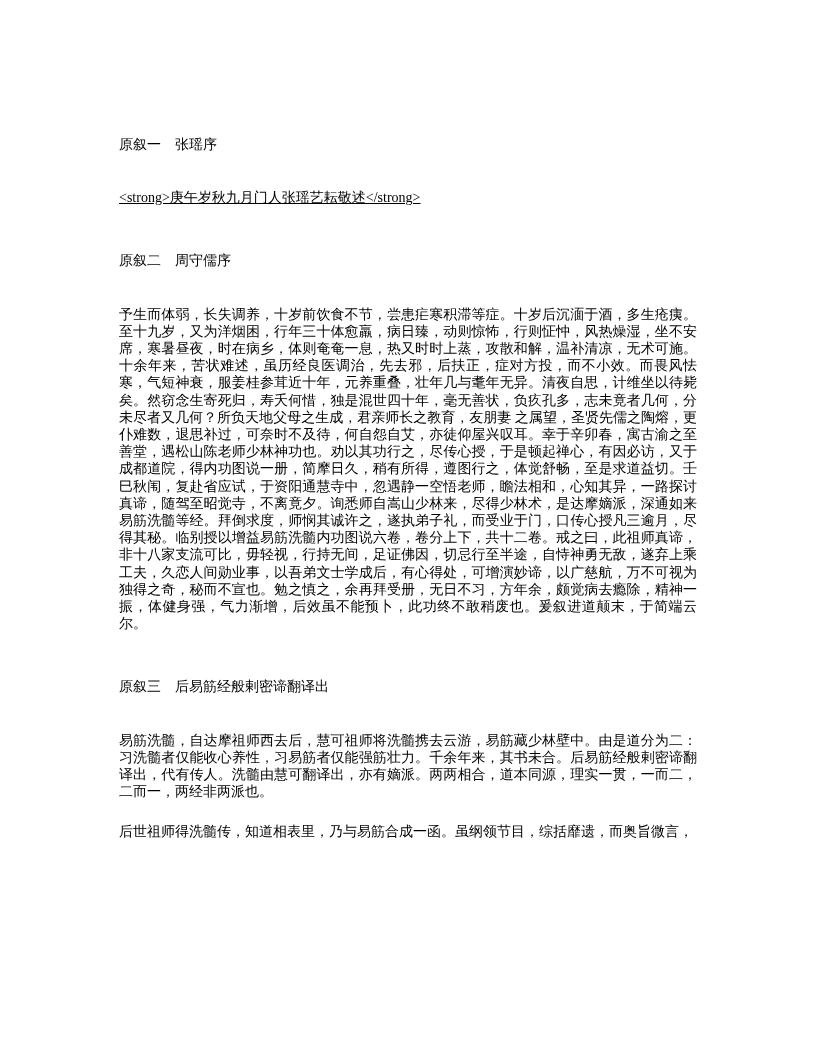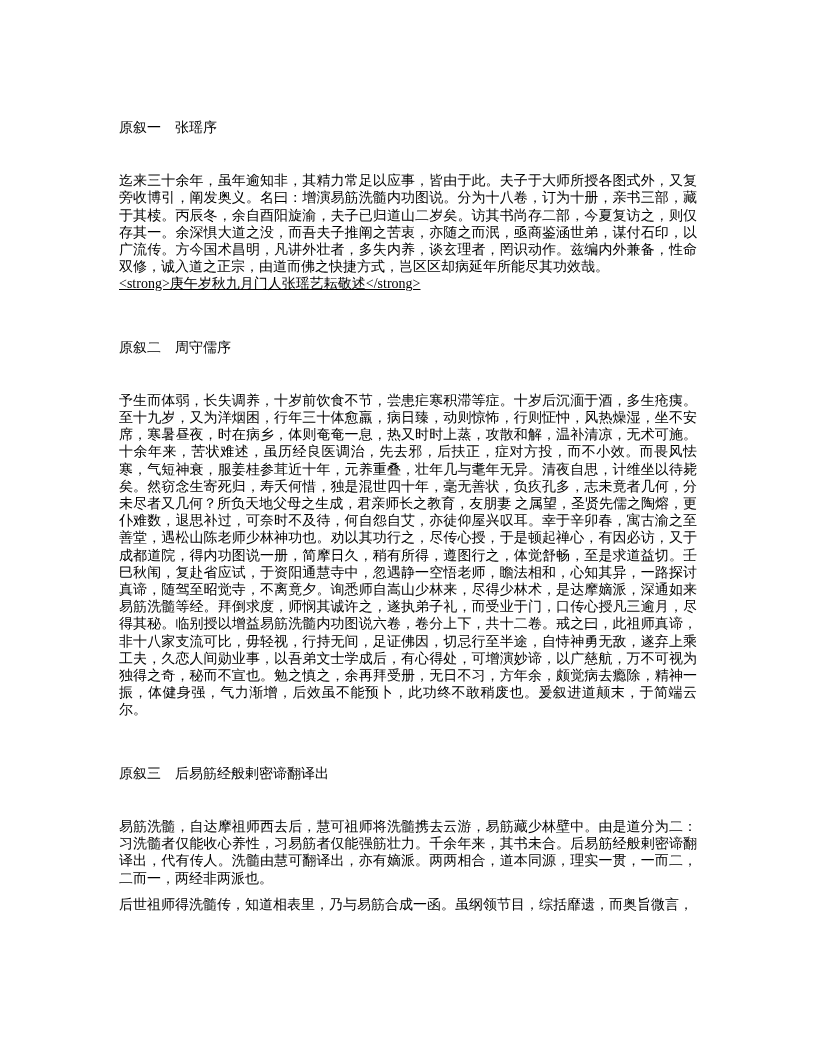--- a/index.html
+++ b/index.html
@@ -11,56 +11,55 @@
     width: 816px;
     height: 1056px;
     position: relative;
     overflow: hidden;
     font-family: "Liberation Serif", "DejaVu Serif", serif;
     color: #000000;
   }
   .content {
     position: absolute;
     left: 119px;
-    top: 119px;
+    top: 136px;
     width: 578px;
     font-size: 14px;
     line-height: 17.2px;
     text-align: justify;
     text-justify: inter-character;
     word-break: break-all;
   }
   .sec-title {
     font-size: 14px;
     font-weight: normal;
     margin: 46px 0 36px 0;
     text-align: left;
   }
   .sec-title.first {
     margin-top: 0;
   }
   .para {
     margin: 0;
   }
   .para.spaced {
-    margin-top: 9px;
+    margin-top: 23px;
   }
   .signature {
     text-align: left;
     text-decoration: underline;
   }
 </style>
 </head>
 <body>
 
 <main class="page">
   <article class="content">
 
     <h2 class="sec-title first">原叙一　张瑶序</h2>
-    <p class="para">迄来三十余年，虽年逾知非，其精力常足以应事，皆由于此。夫子于大师所授各图式外，又复旁收博引，阐发奥义。名曰：增演易筋洗髓内功图说。分为十八卷，订为十册，亲书三部，藏于其椟。丙辰冬，余自酉阳旋渝，夫子已归道山二岁矣。访其书尚存二部，今夏复访之，则仅存其一。余深惧大道之没，而吾夫子推阐之苦衷，亦随之而泯，亟商鉴涵世弟，谋付石印，以广流传。方今国术昌明，凡讲外壮者，多失内养，谈玄理者，罔识动作。兹编内外兼备，性命双修，诚入道之正宗，由道而佛之快捷方式，岂区区却病延年所能尽其功效哉。</p>
     <p class="para signature">&lt;strong&gt;庚午岁秋九月门人张瑶艺耘敬述&lt;/strong&gt;</p>
 
     <h2 class="sec-title">原叙二　周守儒序</h2>
     <p class="para">予生而体弱，长失调养，十岁前饮食不节，尝患疟寒积滞等症。十岁后沉湎于酒，多生疮痍。至十九岁，又为洋烟困，行年三十体愈羸，病日臻，动则惊怖，行则怔忡，风热燥湿，坐不安席，寒暑昼夜，时在病乡，体则奄奄一息，热又时时上蒸，攻散和解，温补清凉，无术可施。十余年来，苦状难述，虽历经良医调治，先去邪，后扶正，症对方投，而不小效。而畏风怯寒，气短神衰，服姜桂参茸近十年，元养重叠，壮年几与耄年无异。清夜自思，计维坐以待毙矣。然窃念生寄死归，寿夭何惜，独是混世四十年，毫无善状，负疚孔多，志未竟者几何，分未尽者又几何？所负天地父母之生成，君亲师长之教育，友朋妻 之属望，圣贤先儒之陶熔，更仆难数，退思补过，可奈时不及待，何自怨自艾，亦徒仰屋兴叹耳。幸于辛卯春，寓古渝之至善堂，遇松山陈老师少林神功也。劝以其功行之，尽传心授，于是顿起禅心，有因必访，又于成都道院，得内功图说一册，简摩日久，稍有所得，遵图行之，体觉舒畅，至是求道益切。壬巳秋闱，复赴省应试，于资阳通慧寺中，忽遇静一空悟老师，瞻法相和，心知其异，一路探讨真谛，随驾至昭觉寺，不离竟夕。询悉师自嵩山少林来，尽得少林术，是达摩嫡派，深通如来易筋洗髓等经。拜倒求度，师悯其诚许之，遂执弟子礼，而受业于门，口传心授凡三逾月，尽得其秘。临别授以增益易筋洗髓内功图说六卷，卷分上下，共十二卷。戒之曰，此祖师真谛，非十八家支流可比，毋轻视，行持无间，足证佛因，切忌行至半途，自恃神勇无敌，遂弃上乘工夫，久恋人间勋业事，以吾弟文士学成后，有心得处，可增演妙谛，以广慈航，万不可视为独得之奇，秘而不宣也。勉之慎之，余再拜受册，无日不习，方年余，颇觉病去瘾除，精神一振，体健身强，气力渐增，后效虽不能预卜，此功终不敢稍废也。爰叙进道颠末，于简端云尔。</p>
 
     <h2 class="sec-title">原叙三　后易筋经般剌密谛翻译出</h2>
     <p class="para">易筋洗髓，自达摩祖师西去后，慧可祖师将洗髓携去云游，易筋藏少林壁中。由是道分为二：习洗髓者仅能收心养性，习易筋者仅能强筋壮力。千余年来，其书未合。后易筋经般剌密谛翻译出，代有传人。洗髓由慧可翻译出，亦有嫡派。两两相合，道本同源，理实一贯，一而二，二而一，两经非两派也。</p>
     <p class="para spaced">后世祖师得洗髓传，知道相表里，乃与易筋合成一函。虽纲领节目，综括靡遗，而奥旨微言，</p>
 
   </article>

